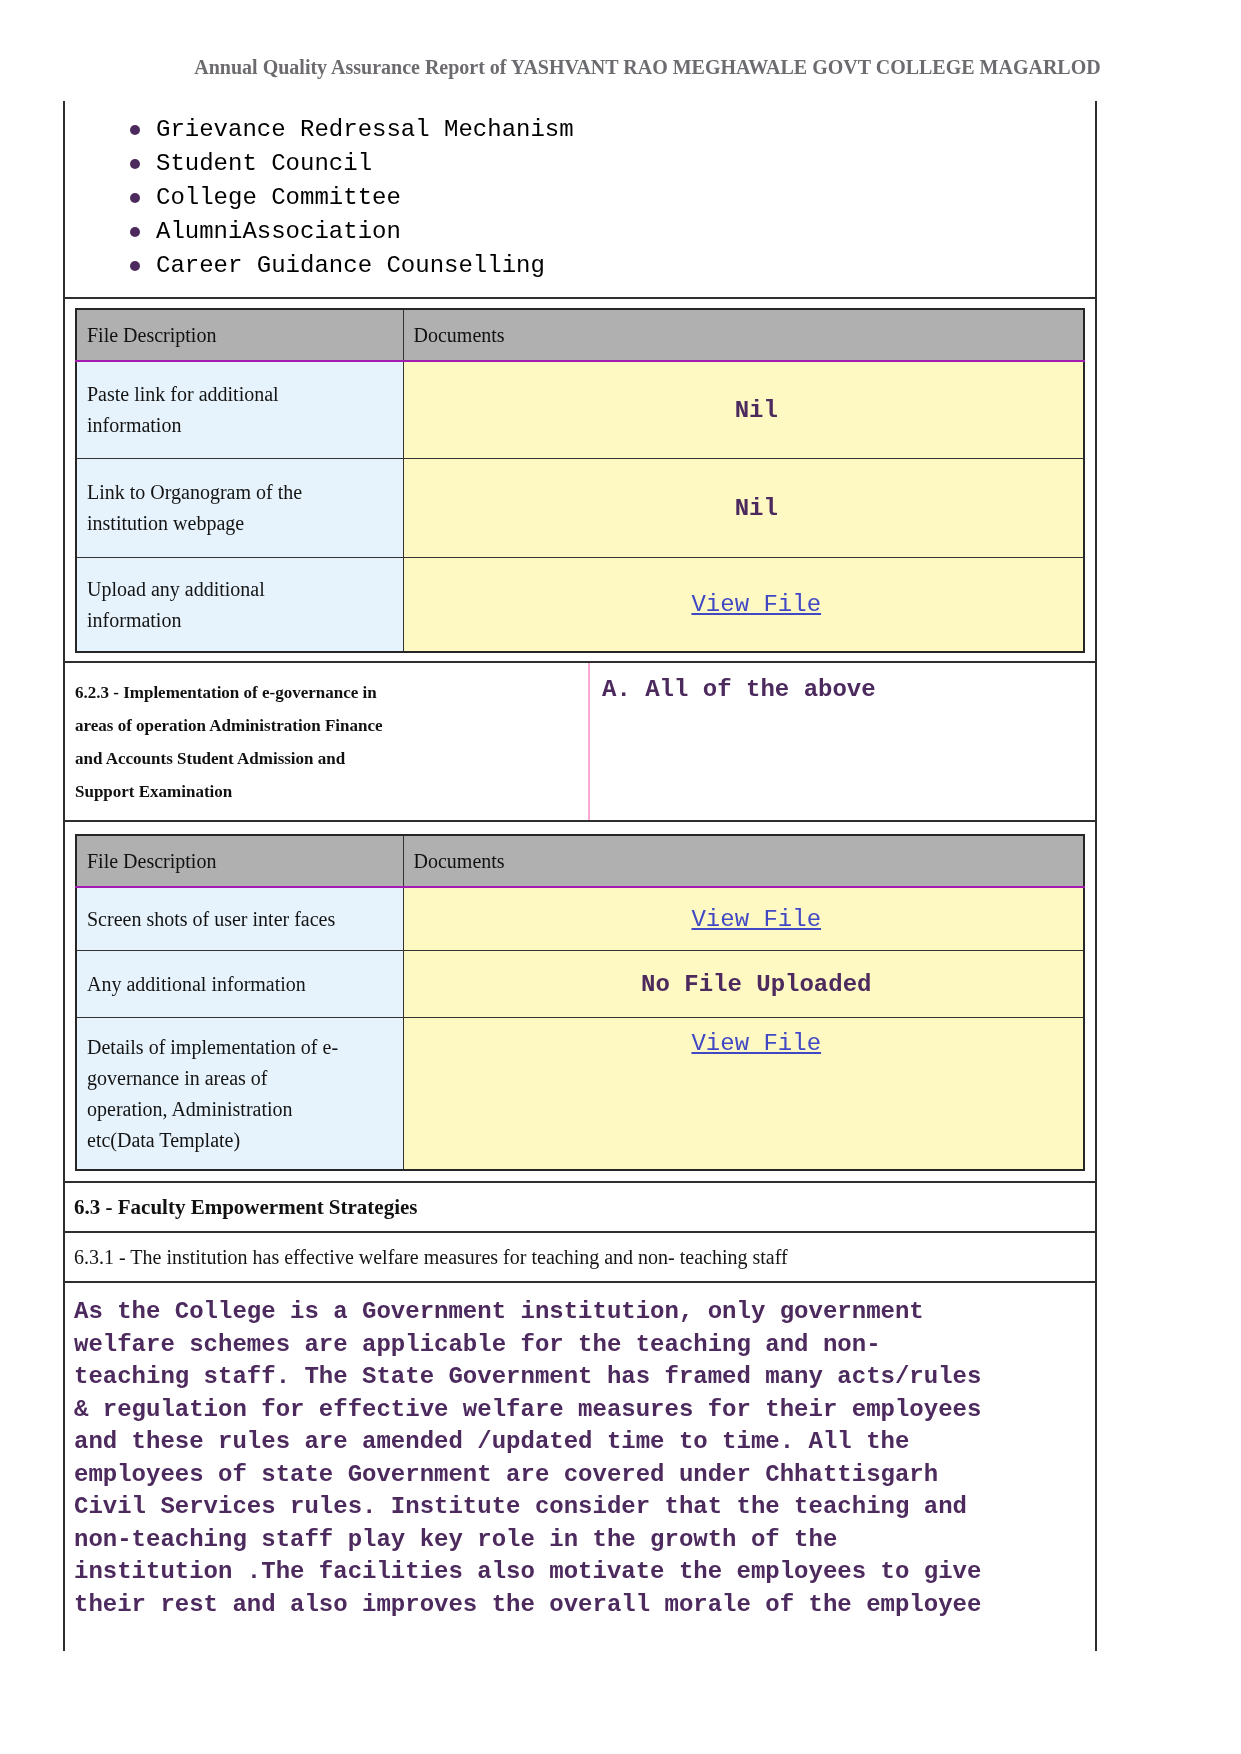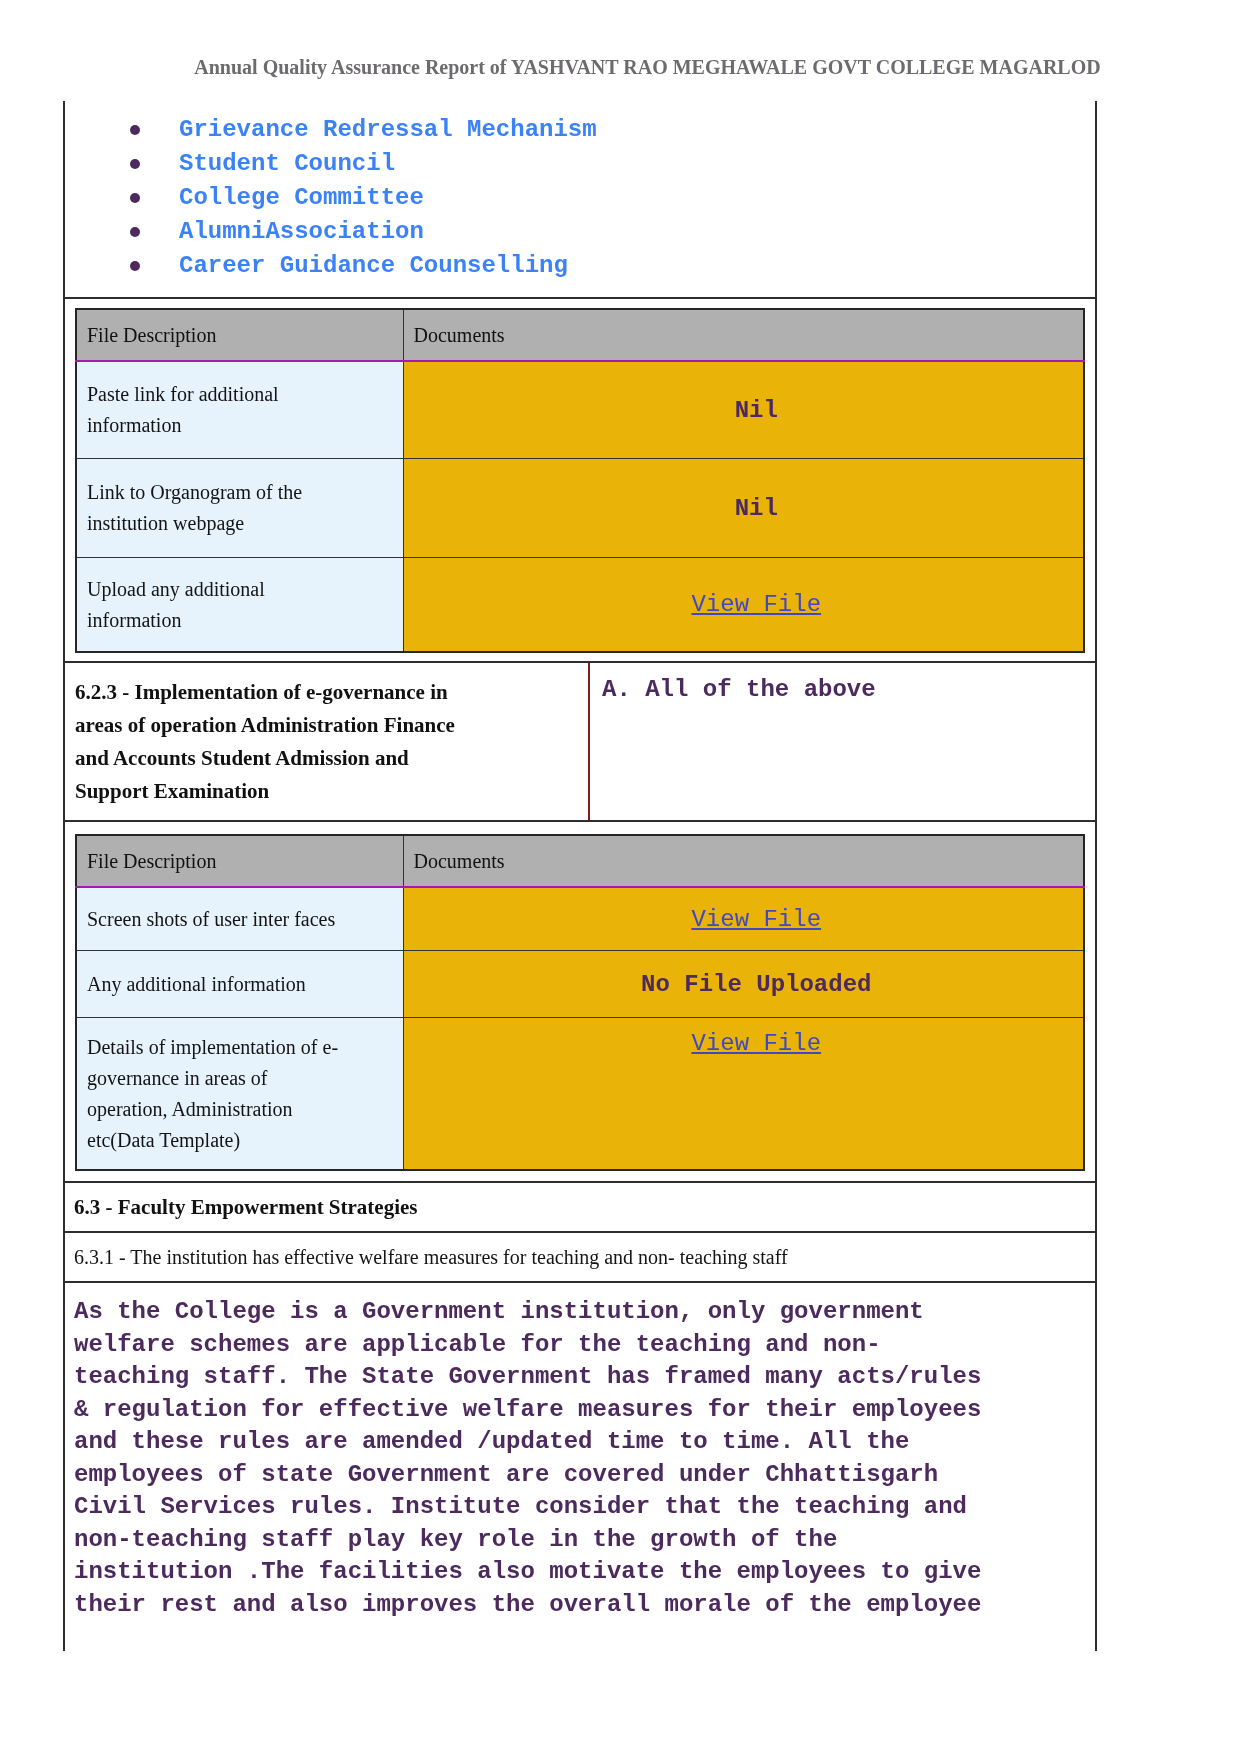--- a/index.html
+++ b/index.html
@@ -12,57 +12,57 @@
     font-weight:bold; font-size:20px; line-height:26px; color:#6e6b70;
   }
   .content {
     margin-left:63px; margin-top:21px; width:1034px; box-sizing:border-box;
     border-left:2px solid #2e2e2e; border-right:2px solid #2e2e2e;
   }
   
   .bullets-box { border-bottom:2px solid #2e2e2e; padding:12px 0 14px 0; }
   .bullets-box ul { list-style:none; margin:0; padding:0; }
   .bullets-box li {
-    position:relative; padding-left:114px;
-    font-family:"Liberation Mono", monospace; font-weight:bold;
-    font-size:24px; line-height:34px; color:#3b82f6;
+    position:relative; padding-left:91px;
+    font-family:"Liberation Mono", monospace; font-weight:normal;
+    font-size:24px; line-height:34px; color:#000000;
   }
   .dot { position:absolute; left:65px; top:12px; width:10px; height:10px;
          border-radius:50%; background:#4d2a5e; }
   
   .twrap { padding:9px 10px 8px 10px; }
   .twrap2 { padding:12px 10px 10px 10px; }
   table.doc-table { border-collapse:collapse; width:1010px; table-layout:fixed;
                     border:2px solid #262626; }
   .doc-table th, .doc-table td { border:1px solid #333333; }
   .doc-table thead th {
     background:#b0b0b0; border-bottom:2px solid #a21caf;
     font-size:20px; font-weight:normal; text-align:left;
     padding:0 0 0 10px; height:50px; color:#111111;
   }
   .doc-table td.label {
     font-size:20px; line-height:31px; padding:6px 10px; vertical-align:middle;
     white-space:pre-line; color:#141414; background:#e6f3fc;
   }
-  .doc-table td.val { text-align:center; vertical-align:middle; background:#eab308;padding-left:27px; }
+  .doc-table td.val { text-align:center; vertical-align:middle; background:#fef9c3;padding-left:27px; }
   .doc-table td.val.vtop { vertical-align:top; padding-top:12px; }
   .mono-val { font-family:"Liberation Mono", monospace; font-weight:bold;
               font-size:24px; color:#4d2a5e; }
   .vlink { font-family:"Liberation Mono", monospace; font-weight:normal;
            font-size:24px; color:#4048c4; text-decoration:underline; cursor:pointer; }
   
   .t1r1 td { height:84px; } .t1r2 td { height:86px; } .t1r3 td { height:81px; }
   .t2r1 td { height:81px; } .t2r2 td { height:50px; }
   .t2r3 td { height:54px; } .t2r4 td { height:138px; }
   
   .sec623 { display:flex; border-top:2px solid #2e2e2e; border-bottom:2px solid #2e2e2e;
             min-height:148px; box-sizing:border-box; }
   .sec623 .q {
-    width:525px; box-sizing:border-box; border-right:2px solid #7f1d1d;
-    padding:13px 20px 12px 10px; font-weight:bold; font-size:21px; line-height:33px;
+    width:525px; box-sizing:border-box; border-right:2px solid #f9a8d4;
+    padding:13px 20px 12px 10px; font-weight:bold; font-size:17px; line-height:33px;
     white-space:pre-line; color:#111111;
   }
   .sec623 .a { flex:1; padding:13px 0 0 12px; }
   
   .sec63 { border-top:2px solid #2e2e2e; padding:12px 0 11px 9px;
            font-weight:bold; font-size:21px; color:#111111; }
   .sec631 { border-top:2px solid #2e2e2e; padding:13px 0 12px 9px;
             font-size:20px; color:#141414; }
   .parabox { border-top:2px solid #2e2e2e; padding:13px 10px 30px 9px; }
   .para { font-family:"Liberation Mono", monospace; font-weight:bold;

